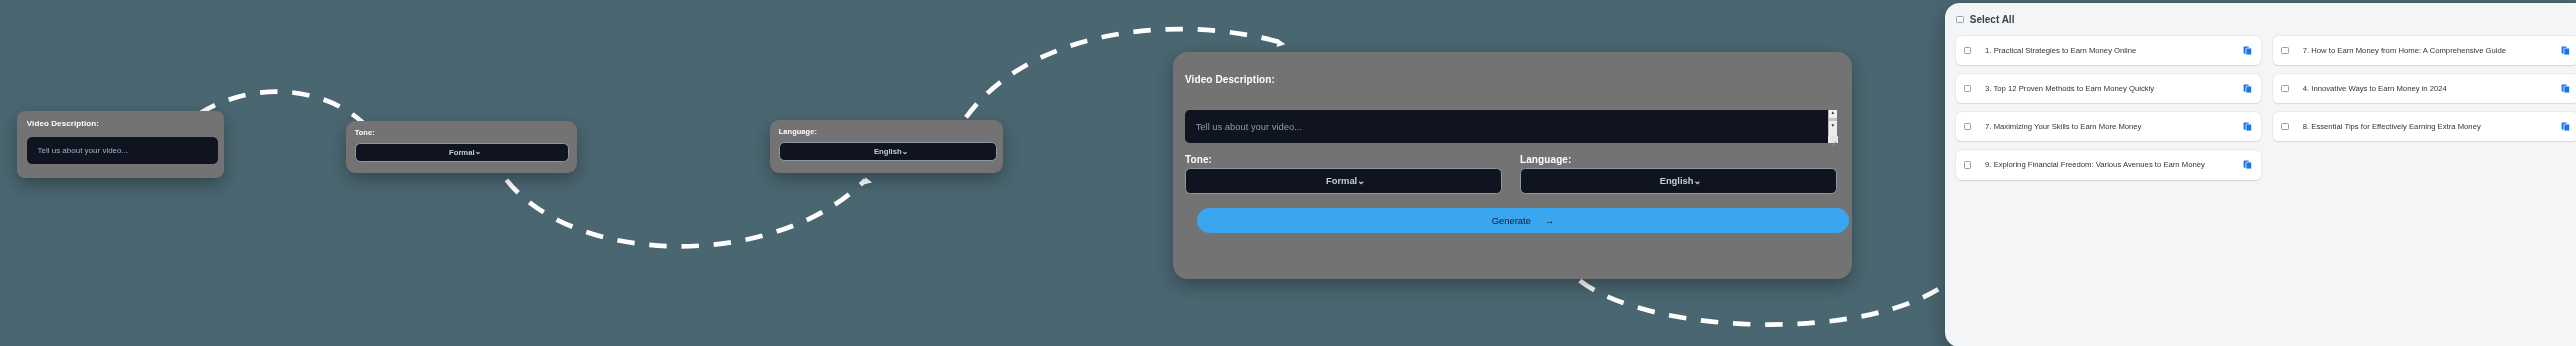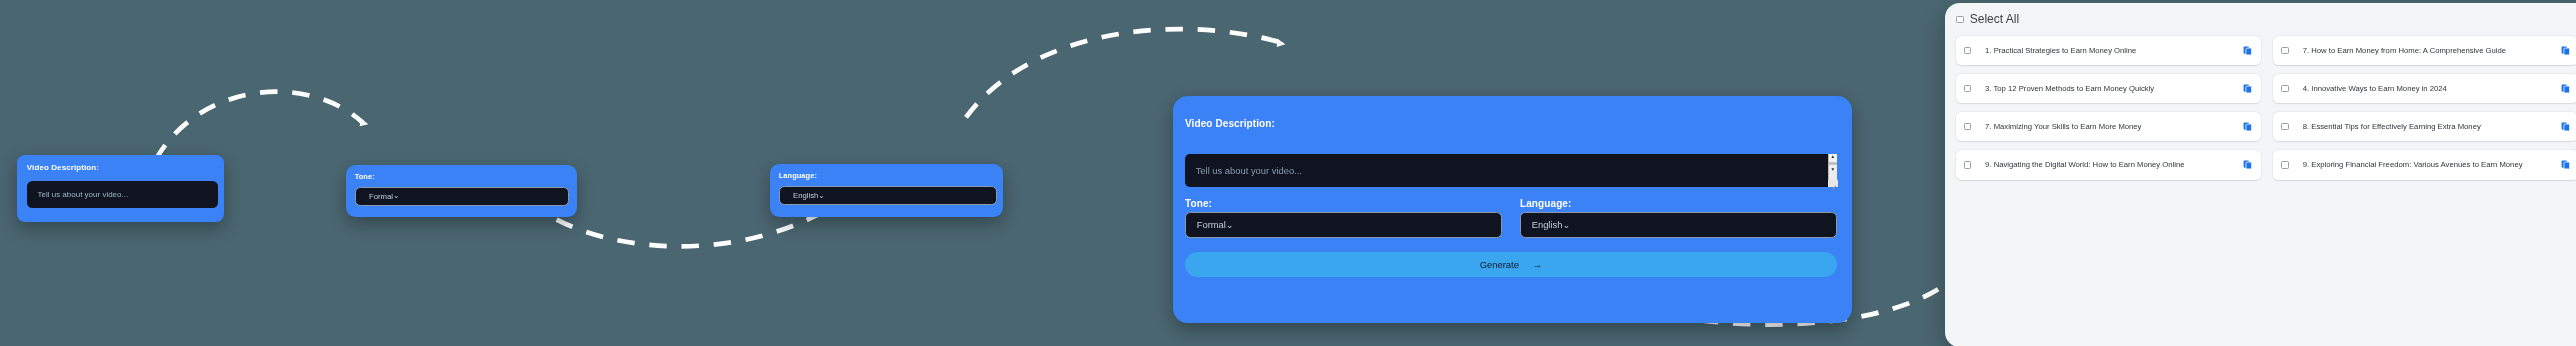--- a/index.html
+++ b/index.html
@@ -11,24 +11,23 @@
   body { background: #4a6670; position: relative; }
 
   #stage { position: absolute; inset: 0; }
 
   
   #arcs { position: absolute; left: 0; top: 0; width: 2576px; height: 347px; pointer-events: none; }
 
   
   .card {
     position: absolute;
-    background: #3b82f6;
+    background: #737373;
     border-radius: 9.4px;
     box-shadow: 0 6.7px 17.4px rgba(0,0,0,.30);
-    margin-top: 44px;
   }
   .card .label {
     color: #ffffff;
     font-weight: bold;
     letter-spacing: 0.1px;
     display: block;
   }
   .fieldbox {
     background: #0f1420;
     border-radius: 5.4px;
@@ -36,21 +35,22 @@
     display: flex;
     align-items: center;
   }
   .selectbox {
     background: #0f1420;
     border: 0.7px solid #8d99a6;
     border-radius: 5.4px;
     color: #c3cedb;
     display: flex;
     align-items: center;
-    justify-content: flex-start;
+    justify-content: center;
+    font-weight: bold;
   }
   .selectbox .chev {
     color: #c3cedb;
     line-height: 1;
   }
 
   
   #card-1 { left: 17.4px; top: 111px; width: 207px; height: 67px; border-radius: 8px; }
   #card-1 .label { font-size: 8px; margin: 8px 0 0 9.4px; }
   #card-1 .fieldbox { margin: 8.7px 6.7px 0 9.4px; width: 191px; height: 27px; font-size: 8px; padding-left: 10.7px; }
@@ -104,21 +104,21 @@
   }
 
   #main-tone-label     { position: absolute; left: 12px; top: 102px; }
   #main-lang-label     { position: absolute; left: 347px; top: 102px; }
   #main-tone-select    { position: absolute; left: 12px;  top: 116px; width: 317px; height: 25.5px;
                          font-size: 9.4px; padding: 0 6.7px 0 10.7px; }
   #main-lang-select    { position: absolute; left: 347px; top: 116px; width: 317px; height: 25.5px;
                          font-size: 9.4px; padding: 0 6.7px 0 10.7px; }
 
   #generate-button {
-    position: absolute; left: 12px; top: 156px; width: 652px; height: 25px;
+    position: absolute; left: 24px; top: 156px; width: 652px; height: 25px;
     background: #3aa6f0; border: none; border-radius: 12.7px;
     color: #0d1b28; font-size: 9.4px; font-family: "Liberation Sans", sans-serif;
     display: flex; align-items: center; justify-content: center; gap: 14px;
     cursor: pointer;
   }
 
   
   #results-panel {
     position: absolute;
     left: 1945px; top: 2.7px; width: 644px; height: 344px;
@@ -129,21 +129,21 @@
   }
   #results-panel-inner {
     position: absolute; inset: 0;
     padding: 9.4px 10.7px 0 10.7px;
   }
   #select-all-row {
     display: flex; align-items: center; gap: 6px;
     height: 14.8px; margin-left: 0.7px;
   }
   #select-all-row .cb { width: 7.4px; height: 7.4px; }
-  #select-all-label { font-size: 12px; color: #3b4148; }
+  #select-all-label { font-size: 10px; color: #3b4148; font-weight: bold; }
 
   .cb {
     width: 7.4px; height: 7.4px;
     border: 0.7px solid #9aa0a6;
     border-radius: 1.3px;
     background: #fff;
     flex: 0 0 auto;
   }
 
   #results-grid {
@@ -306,28 +306,20 @@
 
   <div class="result-item">
     <span class="cb"></span>
     <span class="result-title">8. Essential Tips for Effectively Earning Extra Money</span>
     <svg class="copy-icon" viewBox="0 0 16 16">
       <rect x="1" y="1" width="9" height="12" rx="1.4" fill="#1a73e8"></rect>
       <rect x="5" y="3.6" width="9.6" height="11.6" rx="1.4" fill="#1a73e8" stroke="#ffffff" stroke-width="1.3"></rect>
     </svg>
   </div>
 
-  <div class="result-item">
-    <span class="cb"></span>
-    <span class="result-title">9. Navigating the Digital World: How to Earn Money Online</span>
-    <svg class="copy-icon" viewBox="0 0 16 16">
-      <rect x="1" y="1" width="9" height="12" rx="1.4" fill="#1a73e8"></rect>
-      <rect x="5" y="3.6" width="9.6" height="11.6" rx="1.4" fill="#1a73e8" stroke="#ffffff" stroke-width="1.3"></rect>
-    </svg>
-  </div>
 
   <div class="result-item">
     <span class="cb"></span>
     <span class="result-title">9. Exploring Financial Freedom: Various Avenues to Earn Money</span>
     <svg class="copy-icon" viewBox="0 0 16 16">
       <rect x="1" y="1" width="9" height="12" rx="1.4" fill="#1a73e8"></rect>
       <rect x="5" y="3.6" width="9.6" height="11.6" rx="1.4" fill="#1a73e8" stroke="#ffffff" stroke-width="1.3"></rect>
     </svg>
   </div>
 </div>

